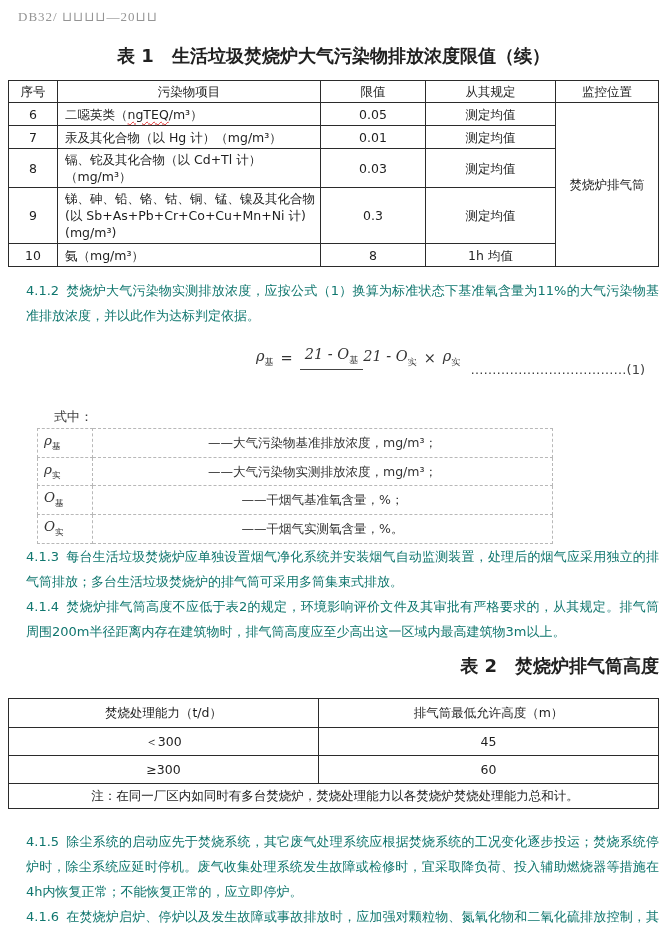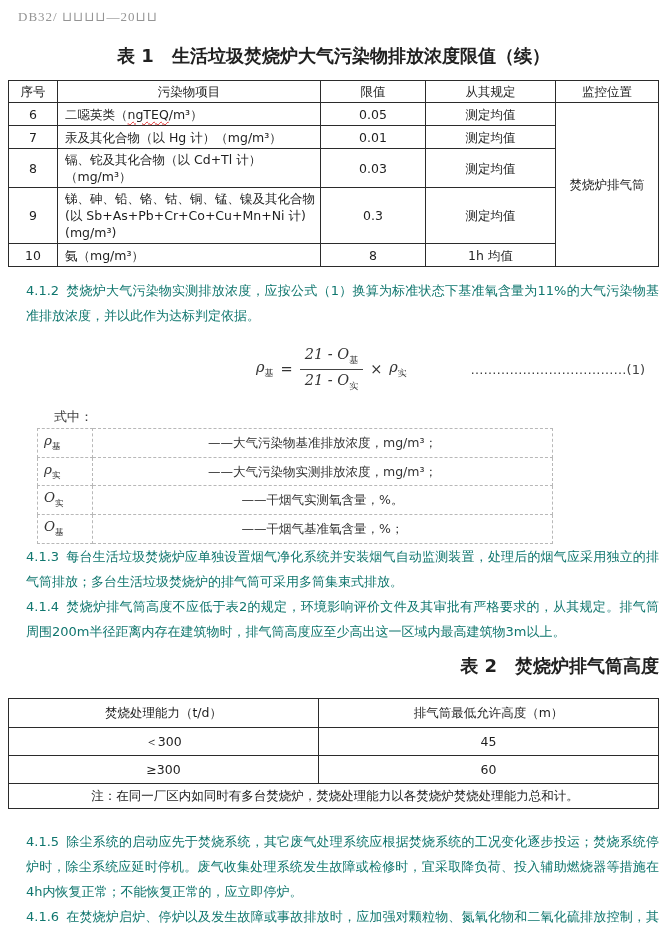--- a/index.html
+++ b/index.html
@@ -45,21 +45,21 @@
   .formula-wrap {
     position:relative; height:58px; margin:14px 0 6px 0;
   }
   .formula {
     position:absolute; left:248px; top:4px;
     display:flex; align-items:center; gap:7px;
     font-family:"DejaVu Serif", serif; font-style:italic;
     font-size:14.5px; color:#333333;
   }
   .formula sub { font-size:9px; font-style:normal; }
-  .frac { display:inline-flex; flex-direction:column; text-align:center; }
+  .frac { display:inline-flex; flex-direction:row; text-align:center; }
   .frac .fnum { border-bottom:1px solid #444; padding:0 5px 2px 5px; }
   .frac .fden { padding-top:2px; }
   .f-dots {
     position:absolute; right:14px; top:20px;
     font-family:"DejaVu Sans", sans-serif; font-style:normal;
     font-size:13px; color:#3f3f3f; letter-spacing:0px;
   }
 
   .where-label { margin:8px 0 2px 46px; font-size:13px; color:#3c3c3c; }
   table.where {
@@ -159,26 +159,26 @@
       <tbody>
           <tr>
         <td class="sym"><span>ρ</span><sub>基</sub></td>
         <td class="desc">——大气污染物基准排放浓度，mg/m³；</td>
       </tr>
       <tr>
         <td class="sym"><span>ρ</span><sub>实</sub></td>
         <td class="desc">——大气污染物实测排放浓度，mg/m³；</td>
       </tr>
       <tr>
+        <td class="sym"><span>O</span><sub>基</sub></td>
+        <td class="desc">——干烟气基准氧含量，%；</td>
+      </tr>
+      <tr>
         <td class="sym"><span>O</span><sub>实</sub></td>
         <td class="desc">——干烟气实测氧含量，%。</td>
-      </tr>
-      <tr>
-        <td class="sym"><span>O</span><sub>基</sub></td>
-        <td class="desc">——干烟气基准氧含量，%；</td>
       </tr>
     </tbody>
       </table>
 
     <p class="sec"><span class="secnum">4.1.3</span><span>每台生活垃圾焚烧炉应单独设置烟气净化系统并安装烟气自动监测装置，处理后的烟气应采用独立的排气筒排放；多台生活垃圾焚烧炉的排气筒可采用多筒集束式排放。</span></p>
     <p class="sec"><span class="secnum">4.1.4</span><span>焚烧炉排气筒高度不应低于表2的规定，环境影响评价文件及其审批有严格要求的，从其规定。排气筒周围200m半径距离内存在建筑物时，排气筒高度应至少高出这一区域内最高建筑物3m以上。</span></p>
 
     <div class="tbl-caption" style="margin-top:10px; margin-bottom:20px;text-align:right;">表 2　焚烧炉排气筒高度</div>
 
     <table class="grid t2">

